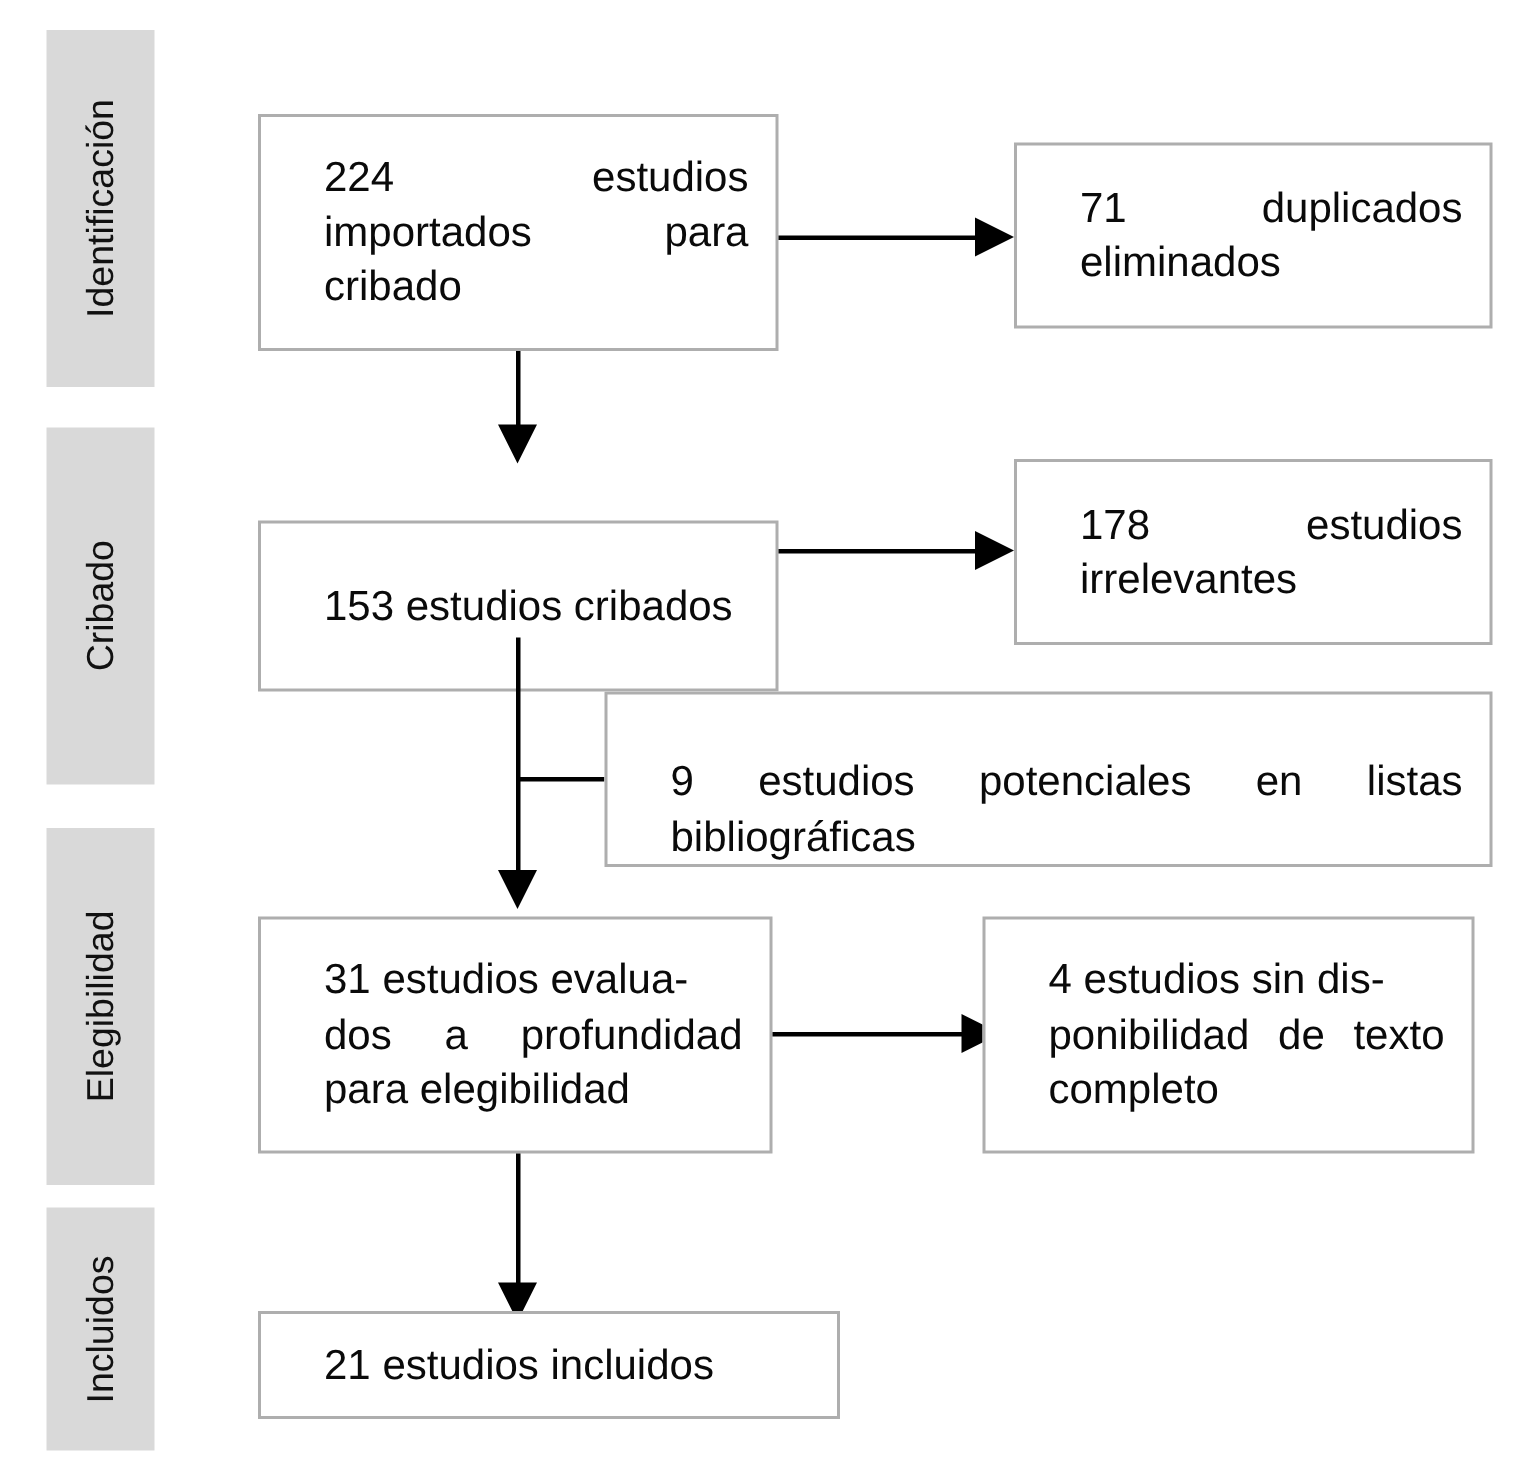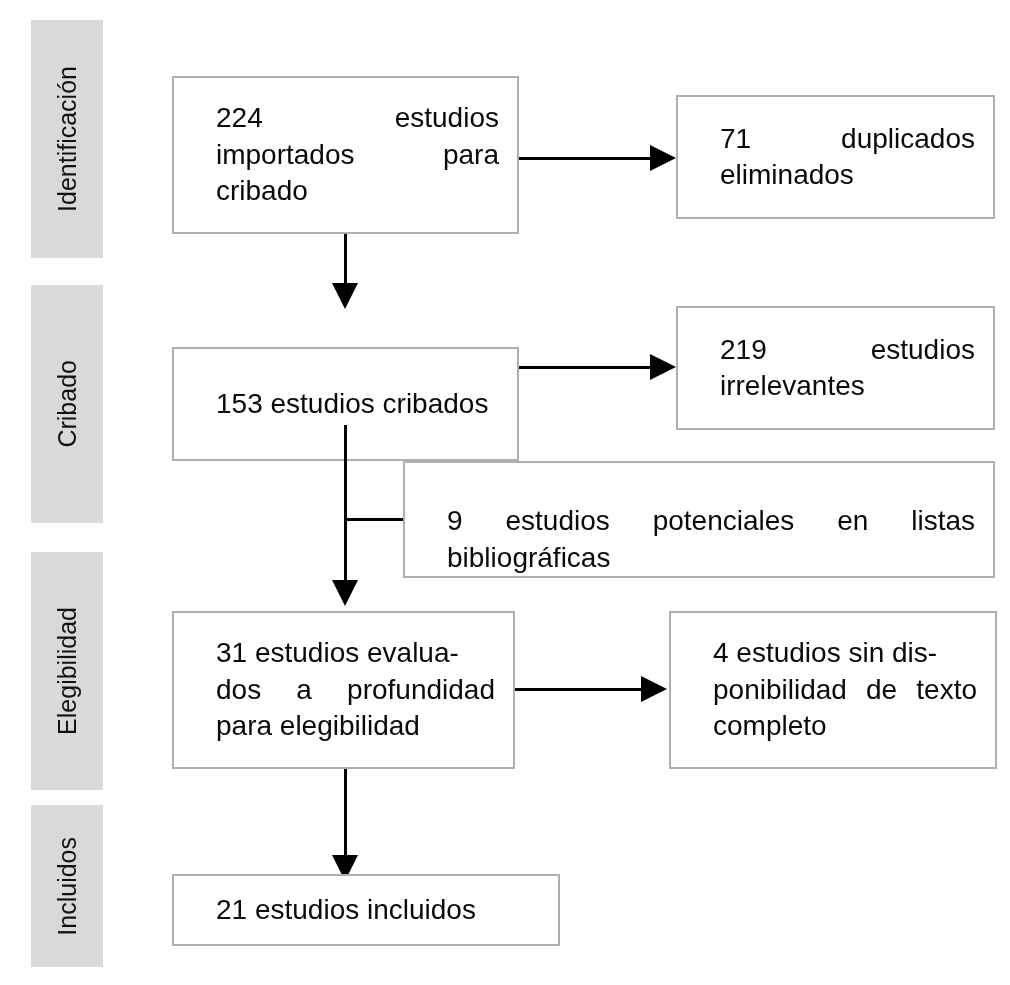--- a/index.html
+++ b/index.html
@@ -129,41 +129,41 @@
   <div class="arrow-down" style="left:332px; top:283px;"></div>
 
   <div class="box" style="left:172px; top:311px; width:347px; height:114px;margin-top:36px;">
     <span class="box-text justify-all">153 estudios cribados</span>
   </div>
 
   <div class="hline" style="left:519px; top:366px; width:136px;"></div>
   <div class="arrow-right" style="left:650px; top:354px;"></div>
 
   <div class="box" style="left:676px; top:306px; width:319px; height:124px;">
-    <span class="box-text justify-all">219 estudios irrelevantes</span>
+    <span class="box-text justify-all">178 estudios irrelevantes</span>
   </div>
 
   <div class="vline" style="left:344px; top:425px; width:3px; height:160px;"></div>
   <div class="arrow-down" style="left:332px; top:580px;"></div>
 
   <div class="hline" style="left:344px; top:518px; width:59px;"></div>
 
   <div class="box" style="left:403px; top:461px; width:592px; height:117px;align-items:flex-end;">
     <span class="box-text justify-all">9 estudios potenciales en listas bibliográficas</span>
   </div>
 
   <div class="box" style="left:172px; top:611px; width:343px; height:158px;">
     <span class="box-text justify-all">31 estudios evalua-
 dos a profundidad para elegibilidad</span>
   </div>
 
   <div class="hline" style="left:515px; top:688px; width:131px;"></div>
   <div class="arrow-right" style="left:641px; top:676px;"></div>
 
-  <div class="box" style="left:669px; top:611px; width:328px; height:158px;">
+  <div class="box" style="left:655px; top:611px; width:328px; height:158px;">
     <span class="box-text justify-all">4 estudios sin dis-
 ponibilidad de texto completo</span>
   </div>
 
   <div class="vline" style="left:344px; top:769px; width:3px; height:94px;"></div>
   <div class="arrow-down" style="left:332px; top:855px;"></div>
 
   <div class="box" style="left:172px; top:874px; width:388px; height:72px;">
     <span class="box-text">21 estudios incluidos</span>
   </div>

